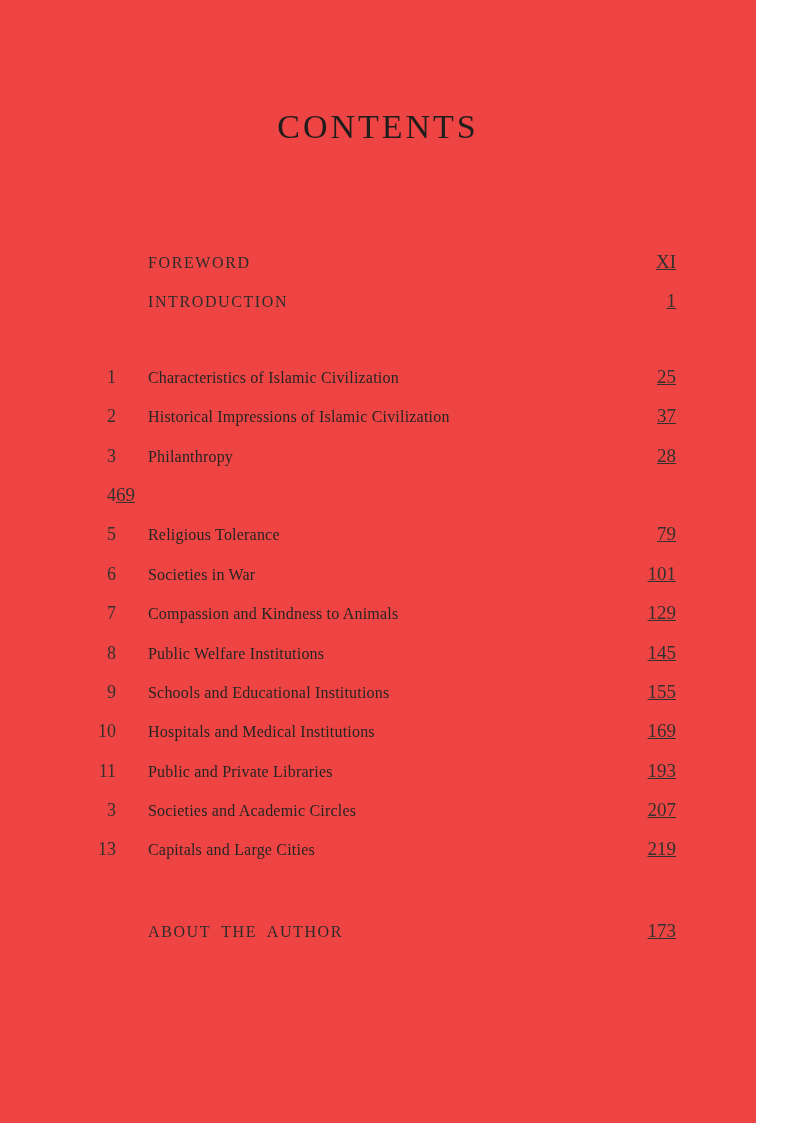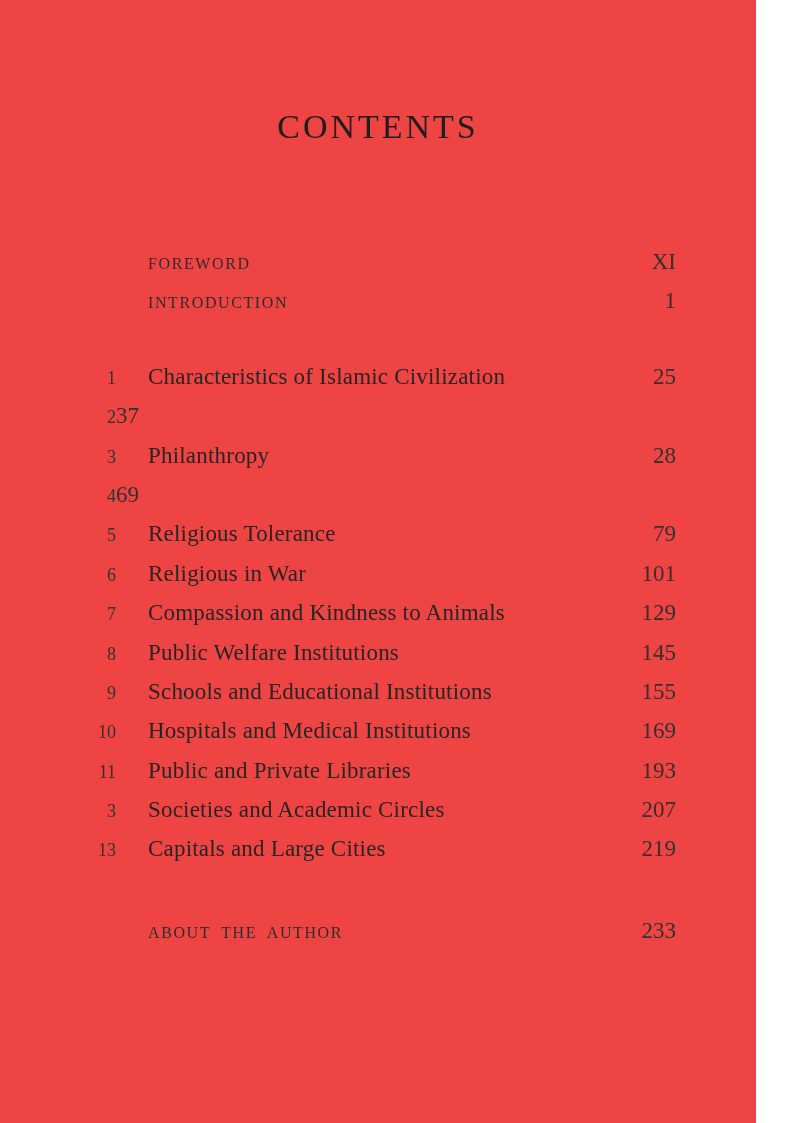--- a/index.html
+++ b/index.html
@@ -50,30 +50,31 @@
   }
   .ch-num {
     width: 20px;
     text-align: right;
     font-size: 18px;
     color: #33312e;
   }
   .ch-title {
     margin-left: 32px;
     flex: 1;
-    font-size: 23px;
+    font-size: 16px;
     letter-spacing: 0.2px;
     color: #272523;
   }
   .pg {
-    font-size: 23px;
+    font-size: 19px;
     text-align: right;
     color: #33312e;
     font-feature-settings: "onum" 1;
     font-variant-numeric: oldstyle-nums;
+    text-decoration: underline;
   }
 </style>
 </head>
 <body>
 
 <div class="book-page">
 
   <div class="page-title">CONTENTS</div>
 
   <div class="toc">
@@ -90,39 +91,40 @@
     </div>
 
     <div class="section-chapters">
       <div class="row">
         <span class="ch-num">1</span>
         <span class="ch-title">Characteristics of Islamic Civilization</span>
         <span class="pg">25</span>
       </div>
       <div class="row">
         <span class="ch-num">2</span>
+        <span class="ch-title">Historical Impressions of Islamic Civilization</span>
         <span class="pg">37</span>
       </div>
       <div class="row">
         <span class="ch-num">3</span>
         <span class="ch-title">Philanthropy</span>
         <span class="pg">28</span>
       </div>
       <div class="row">
         <span class="ch-num">4</span>
         <span class="pg">69</span>
       </div>
       <div class="row">
         <span class="ch-num">5</span>
         <span class="ch-title">Religious Tolerance</span>
         <span class="pg">79</span>
       </div>
       <div class="row">
         <span class="ch-num">6</span>
-        <span class="ch-title">Religious in War</span>
+        <span class="ch-title">Societies in War</span>
         <span class="pg">101</span>
       </div>
       <div class="row">
         <span class="ch-num">7</span>
         <span class="ch-title">Compassion and Kindness to Animals</span>
         <span class="pg">129</span>
       </div>
       <div class="row">
         <span class="ch-num">8</span>
         <span class="ch-title">Public Welfare Institutions</span>
@@ -151,18 +153,18 @@
       <div class="row">
         <span class="ch-num">13</span>
         <span class="ch-title">Capitals and Large Cities</span>
         <span class="pg">219</span>
       </div>
     </div>
 
     <div class="section-back">
       <div class="row">
         <span class="fm-label">ABOUT THE AUTHOR</span>
-        <span class="pg">233</span>
+        <span class="pg">173</span>
       </div>
     </div>
 
   </div>
 </div>
 
 </body></html>

